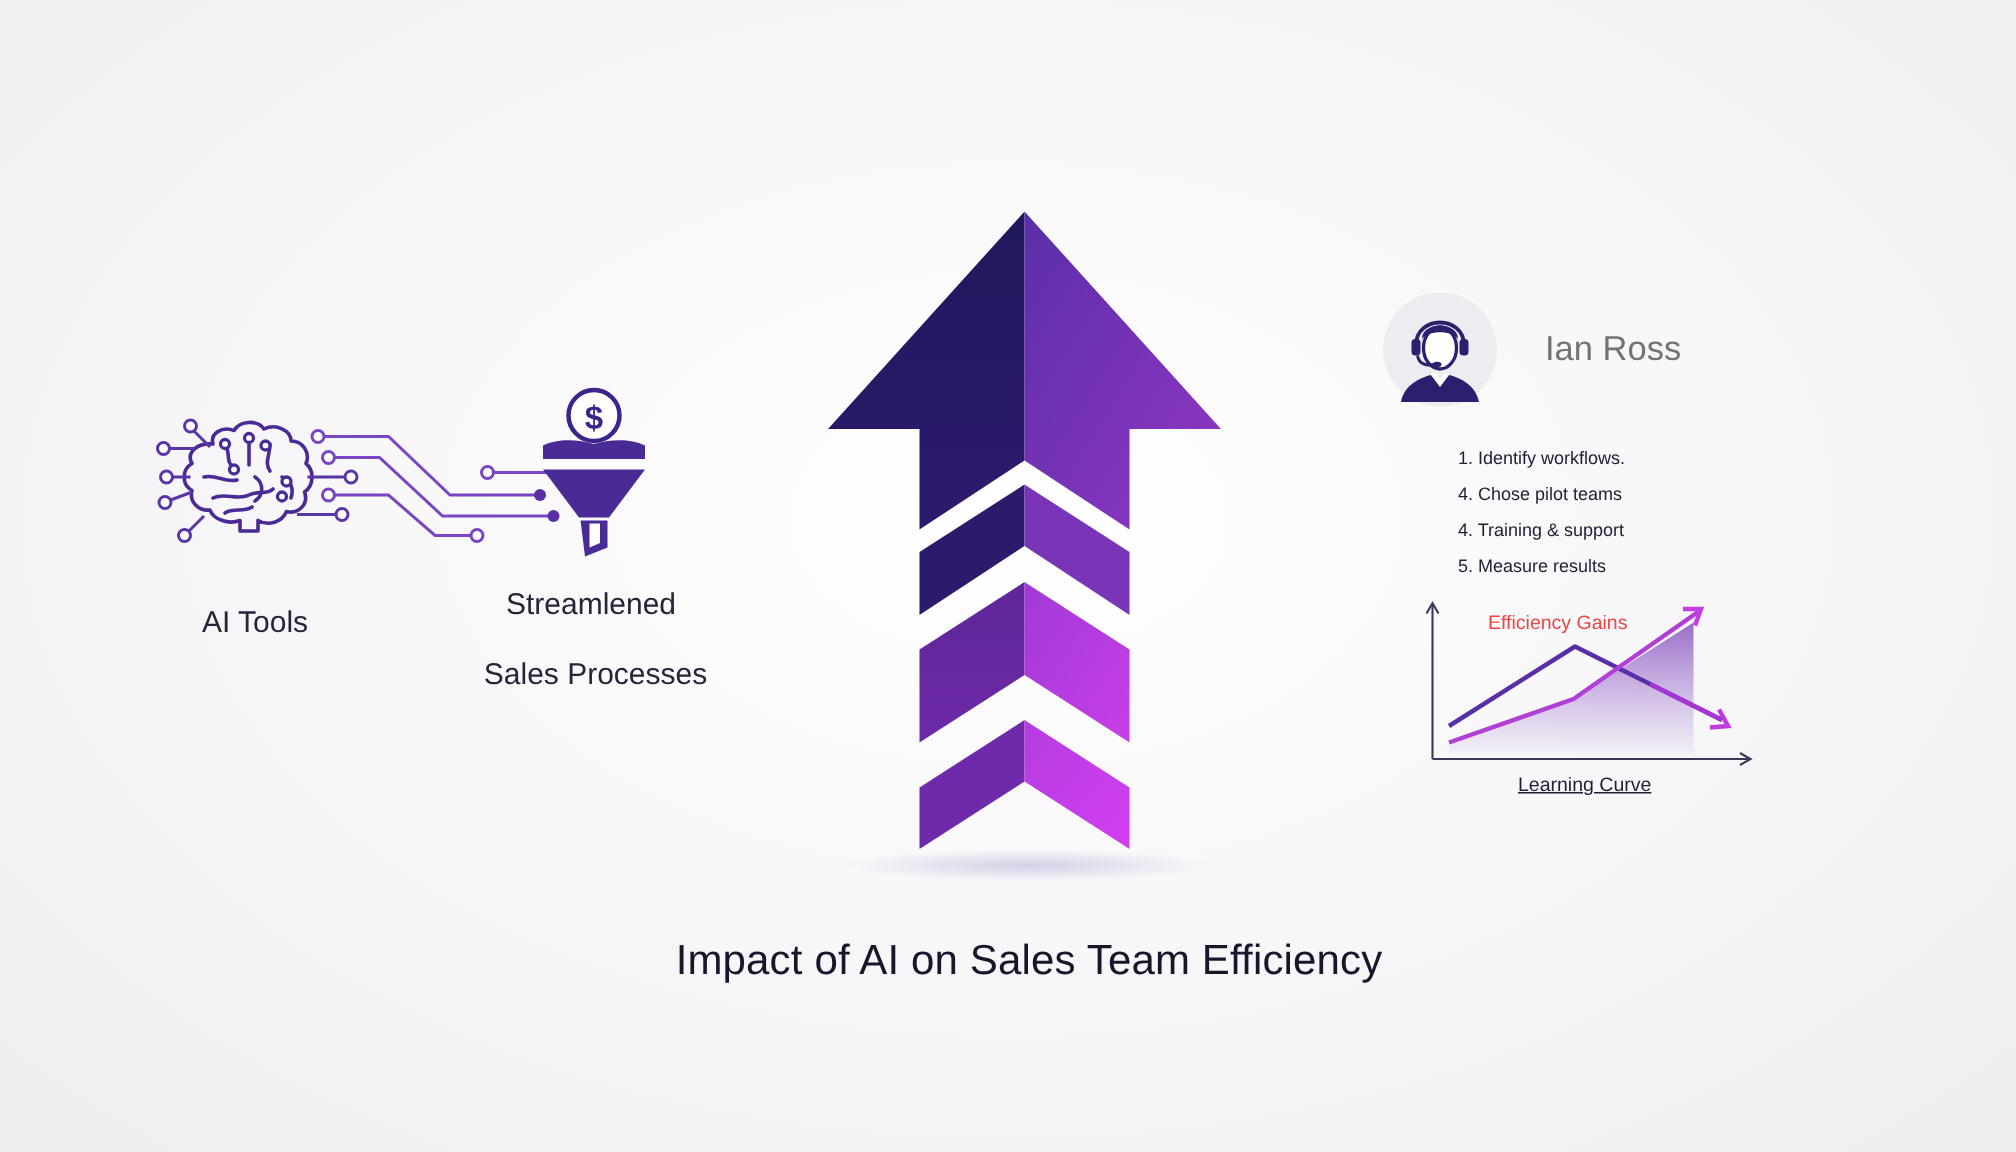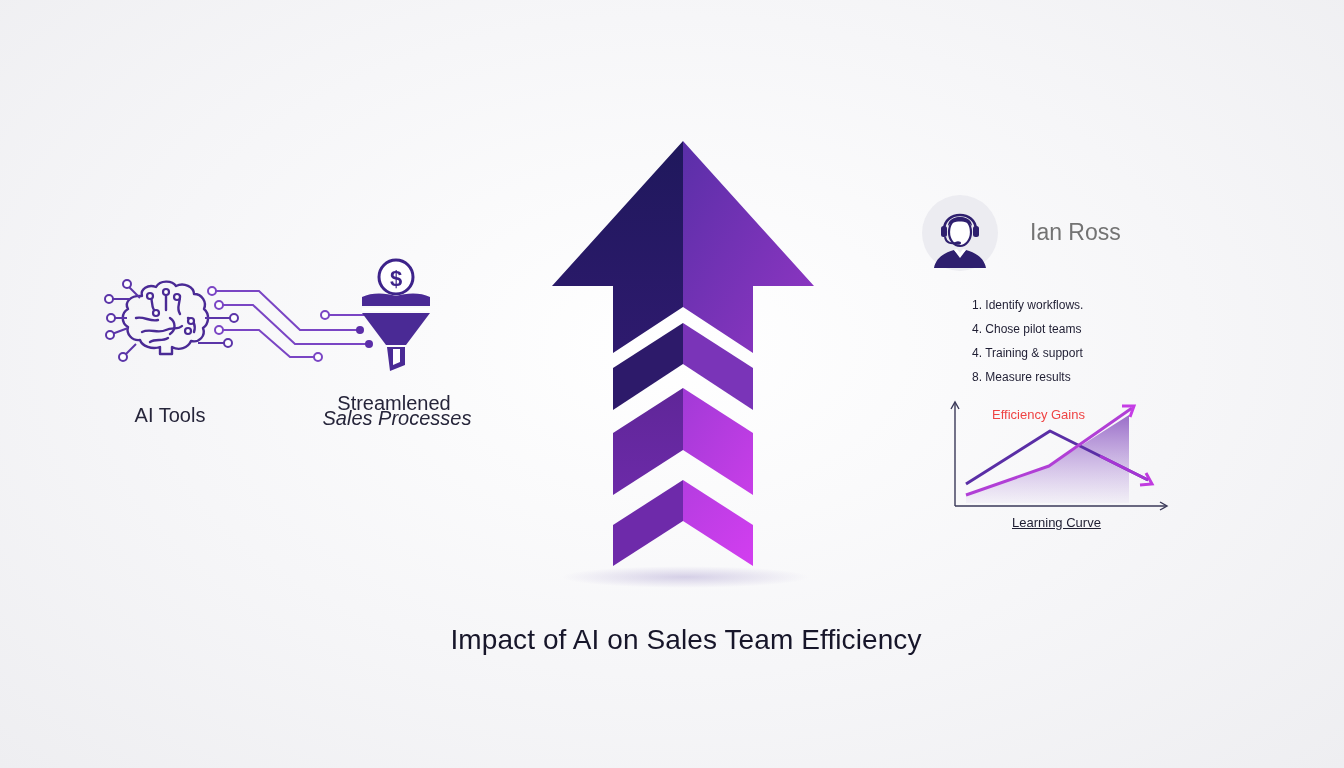--- a/index.html
+++ b/index.html
@@ -92,21 +92,21 @@
   <svg width="1344" height="768" style="left:0;top:0;">
     <circle cx="396" cy="277" r="17" fill="#fff" stroke="#3d238a" stroke-width="3"></circle>
     <text x="396" y="286" text-anchor="middle" font-family="Liberation Sans, sans-serif" font-weight="bold" font-size="22" fill="#3d238a">$</text>
     <path d="M362 297 C372 292 386 293 396 296 C406 293 420 292 430 297 L430 306 L362 306 Z" fill="#4a2a95"></path>
     <rect x="362" y="308" width="68" height="3" fill="#fff"></rect>
     <path d="M362 313 L430 313 L406 345 L386 345 Z" fill="#4a2a95"></path>
     <path d="M387 347 L405 347 L405 365 L390 371 Z" fill="#4a2a95"></path>
     <path d="M393 349 L400 349 L400 362 L393 365 Z" fill="#fff"></path>
   </svg>
   <div class="label" style="left:314px;top:391px;width:160px;">Streamlened</div>
-  <div class="label" style="left:314px;top:406px;width:166px;font-style:italic;">Sales Processes</div>
+  <div class="label" style="left:314px;top:438px;width:166px;">Sales Processes</div>
 </div>
 
 <div>
   <div class="abs" style="left:560px;top:566px;width:250px;height:22px;border-radius:50%;background:radial-gradient(ellipse at center, rgba(120,100,180,0.28) 0%, rgba(120,100,180,0) 70%);"></div>
   <svg width="1344" height="768" style="left:0;top:0;">
     <defs>
       <linearGradient id="gL1" x1="0" y1="0" x2="0" y2="1">
         <stop offset="0" stop-color="#1f185c"></stop>
           <stop offset="1" stop-color="#2e1a6e"></stop>
       </linearGradient>
@@ -164,21 +164,21 @@
     <rect x="941" y="226" width="6" height="11" rx="2.5" fill="#2e1f6e"></rect>
     <rect x="973" y="226" width="6" height="11" rx="2.5" fill="#2e1f6e"></rect>
     <path d="M945 237 C946 243 951 244 956 243" fill="none" stroke="#2e1f6e" stroke-width="2"></path>
     <ellipse cx="958" cy="243" rx="3" ry="1.8" fill="#2e1f6e"></ellipse>
   </svg>
   <div class="person-name">Ian Ross</div>
   <div class="steps">
     <div>1. Identify workflows.</div>
     <div>4. Chose pilot teams</div>
     <div>4. Training &amp; support</div>
-    <div>8. Measure results</div>
+    <div>5. Measure results</div>
   </div>
 </div>
 
 <div>
   <svg width="1344" height="768" style="left:0;top:0;">
     <defs>
       <linearGradient id="areaG" x1="0" y1="0" x2="0" y2="1">
         <stop offset="0" stop-color="#7b3fb8" stop-opacity="0.75"></stop>
         <stop offset="1" stop-color="#9a6ad0" stop-opacity="0.05"></stop>
       </linearGradient>

